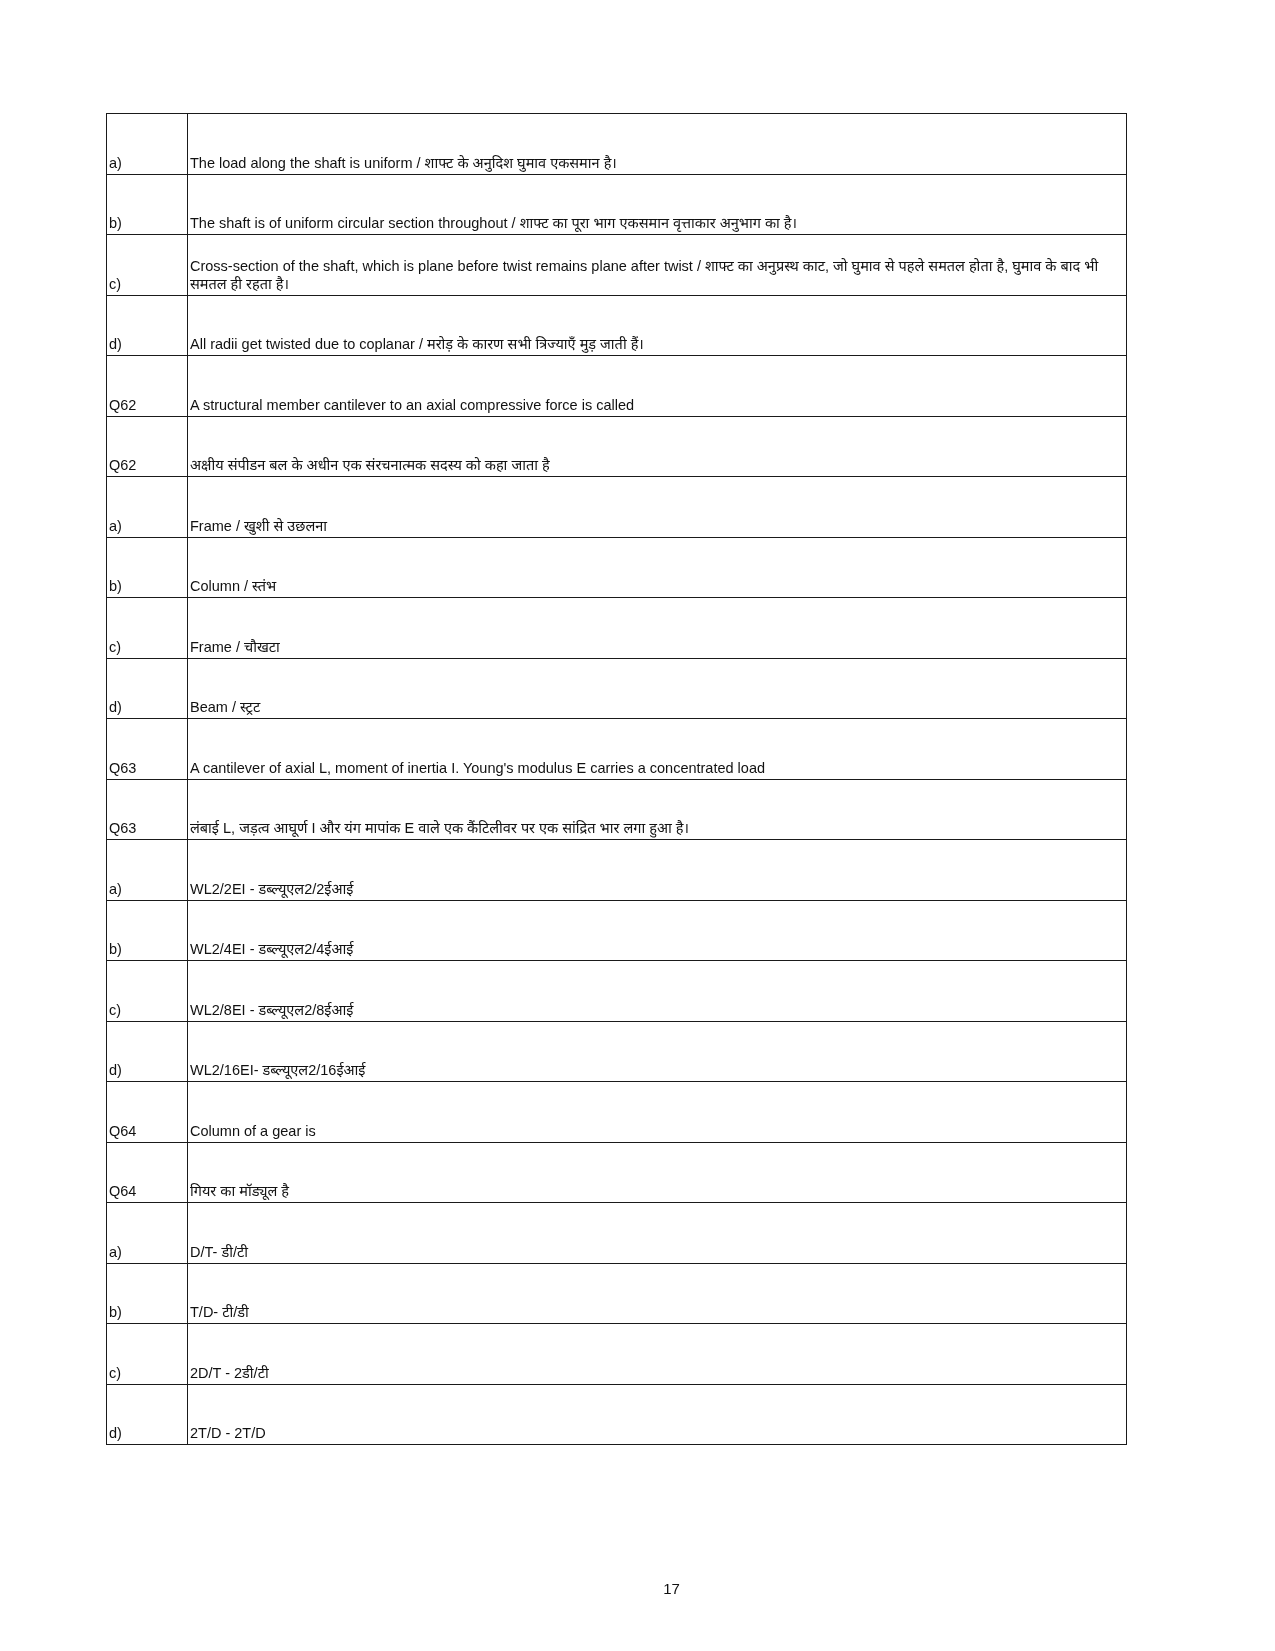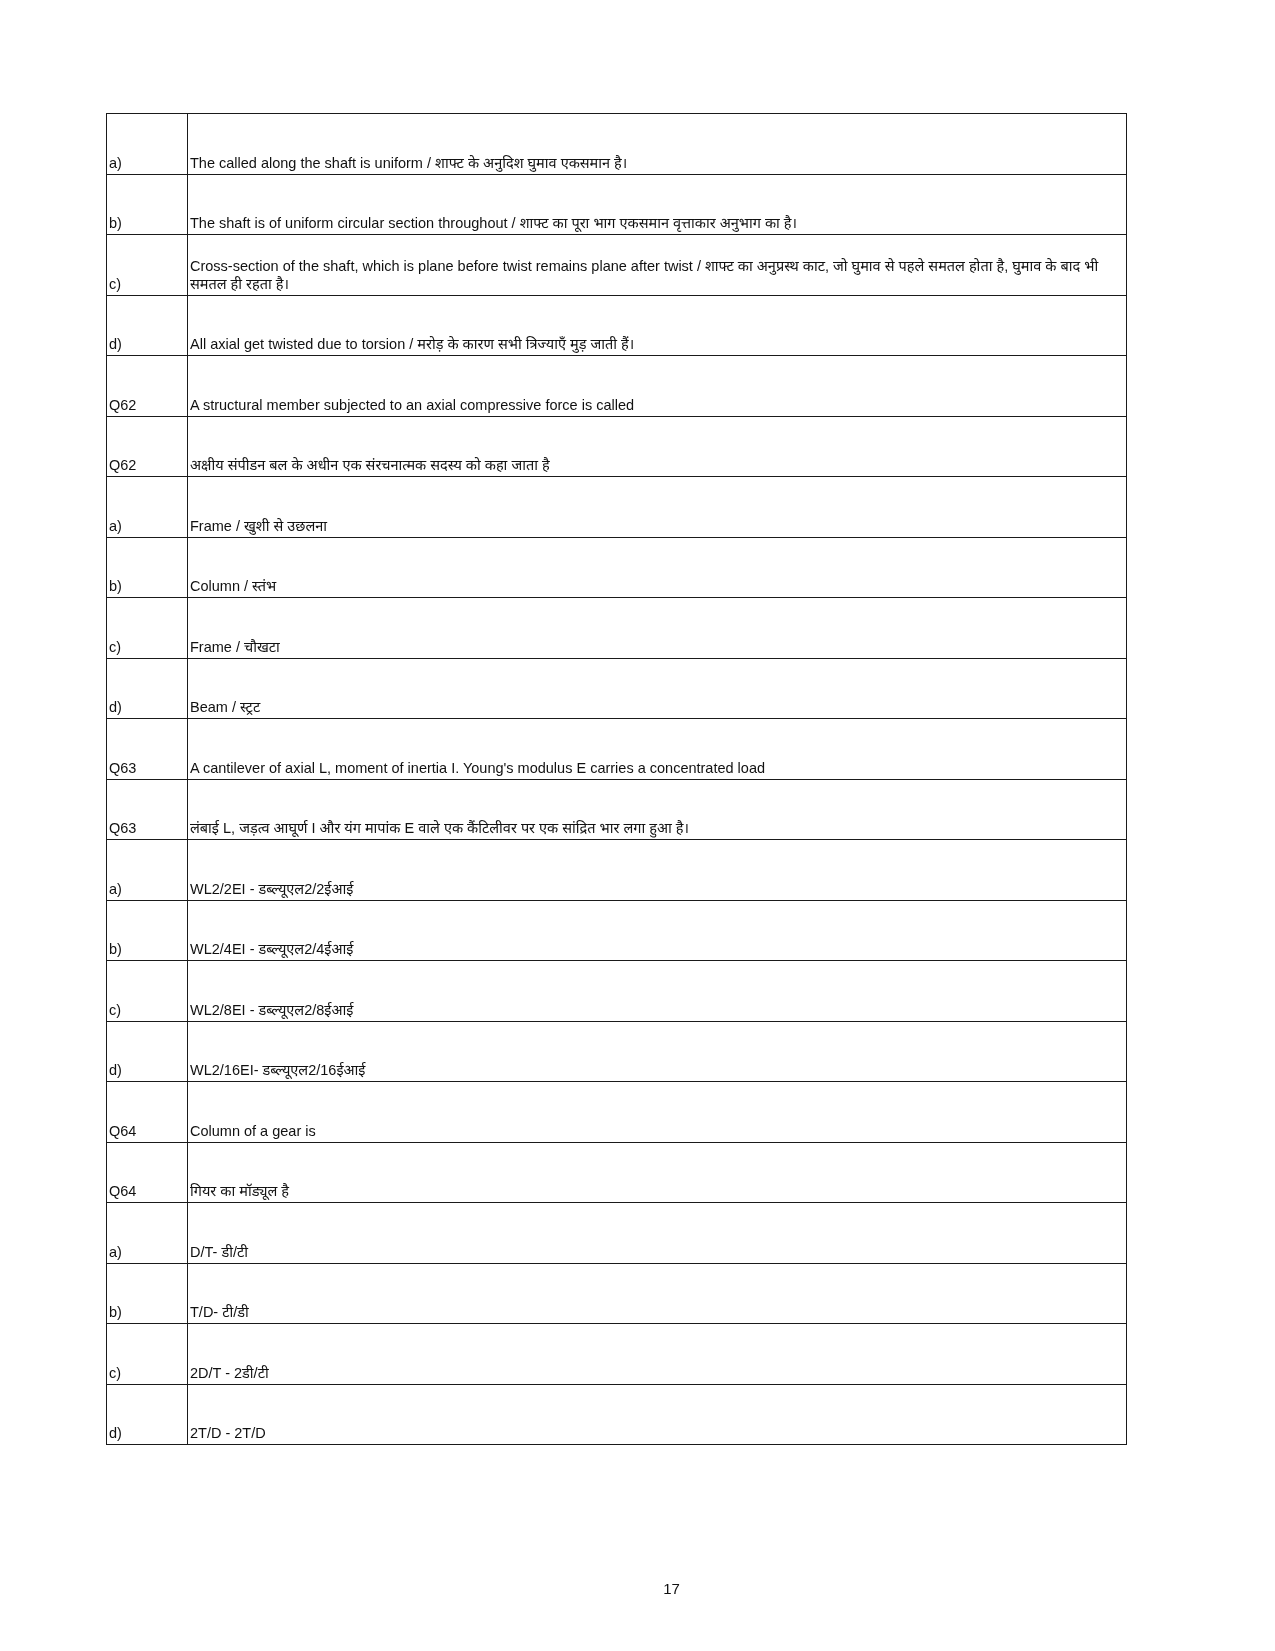--- a/index.html
+++ b/index.html
@@ -21,37 +21,37 @@
     text-align: center; font-size: 15px; margin-left: 34px;
   }
 </style>
 </head>
 <body>
 
 <table class="page-table">
   <tbody id="table-body">
       <tr>
         <td class="col-id">a)</td>
-        <td class="col-text">The called along the shaft is uniform / शाफ्ट के अनुदिश घुमाव एकसमान है।</td>
+        <td class="col-text">The load along the shaft is uniform / शाफ्ट के अनुदिश घुमाव एकसमान है।</td>
       </tr>
       <tr>
         <td class="col-id">b)</td>
         <td class="col-text">The shaft is of uniform circular section throughout / शाफ्ट का पूरा भाग एकसमान वृत्ताकार अनुभाग का है।</td>
       </tr>
       <tr>
         <td class="col-id">c)</td>
         <td class="col-text">Cross-section of the shaft, which is plane before twist remains plane after twist / शाफ्ट का अनुप्रस्थ काट, जो घुमाव से पहले समतल होता है, घुमाव के बाद भी समतल ही रहता है।</td>
       </tr>
       <tr>
         <td class="col-id">d)</td>
-        <td class="col-text">All axial get twisted due to torsion / मरोड़ के कारण सभी त्रिज्याएँ मुड़ जाती हैं।</td>
+        <td class="col-text">All radii get twisted due to coplanar / मरोड़ के कारण सभी त्रिज्याएँ मुड़ जाती हैं।</td>
       </tr>
       <tr>
         <td class="col-id">Q62</td>
-        <td class="col-text">A structural member subjected to an axial compressive force is called</td>
+        <td class="col-text">A structural member cantilever to an axial compressive force is called</td>
       </tr>
       <tr>
         <td class="col-id">Q62</td>
         <td class="col-text">अक्षीय संपीडन बल के अधीन एक संरचनात्मक सदस्य को कहा जाता है</td>
       </tr>
       <tr>
         <td class="col-id">a)</td>
         <td class="col-text">Frame / खुशी से उछलना</td>
       </tr>
       <tr>

